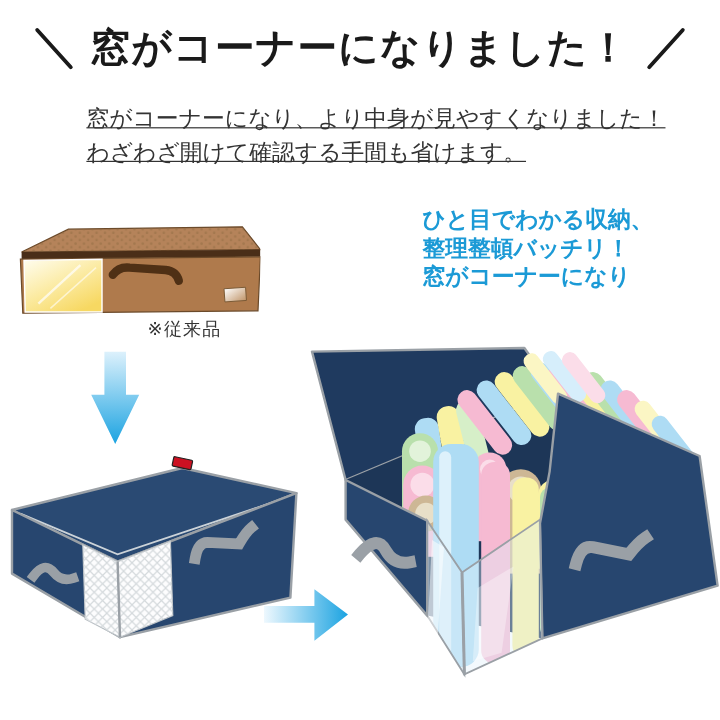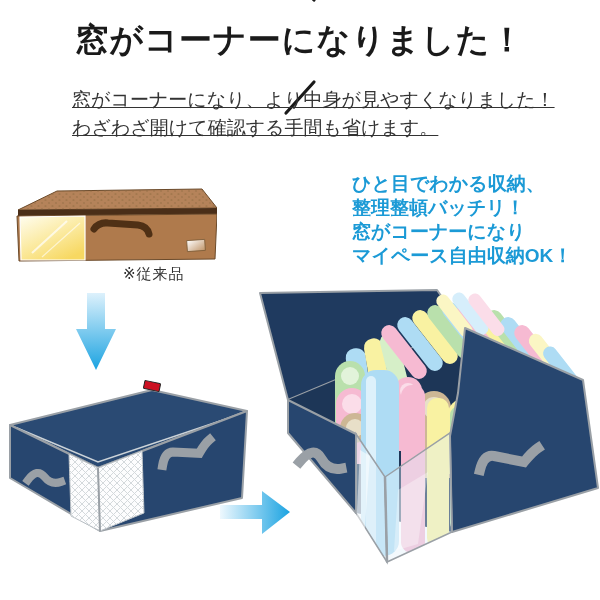--- a/index.html
+++ b/index.html
@@ -1,20 +1,20 @@
 <!DOCTYPE html>
 <html><head>
 <meta charset="utf-8">
 <style>
   html,body{margin:0;padding:0;background:#fff;}
   .stage{position:relative;width:600px;height:600px;background:#fff;overflow:hidden;
          font-family:"Liberation Sans","DejaVu Sans",sans-serif;}
   .abs{position:absolute;}
   
-  .banner{top:12px;left:0;width:600px;height:56px;display:flex;align-items:center;justify-content:center;gap:12px;flex-direction:column;}
+  .banner{top:12px;left:0;width:600px;height:56px;display:flex;align-items:center;justify-content:center;gap:12px;}
   .banner h1{margin:0;font-size:33px;font-weight:600;color:#1a1a1a;letter-spacing:1px;white-space:nowrap;}
   .slash{width:38px;height:44px;flex:0 0 auto;}
   
   .intro{top:86px;left:72px;width:500px;font-size:19px;line-height:28px;color:#333;text-decoration:underline;}
   
   .oldbox{top:183px;left:12px;width:205px;height:82px;}
   .oldcap{top:265px;left:123px;font-size:15px;color:#333;letter-spacing:1px;}
   
   .benefits{top:172px;left:352px;width:230px;font-size:19px;font-weight:bold;line-height:24px;color:#1b9ad6;}
   
@@ -69,21 +69,20 @@
     <path d="M30,74 L68,40" stroke="#ffffff" stroke-width="1.2" opacity="0.6"></path>
     <path d="M82,46 q5,-7 14,-6 l30,2 q9,1 11,9" fill="none" stroke="#4f3015" stroke-width="7" stroke-linecap="round"></path>
     <rect x="175" y="57" width="18" height="11" transform="rotate(-4 184 62)" fill="url(#lbl)" stroke="#7a5a36" stroke-width="0.8"></rect>
   </svg>
   <div class="abs oldcap">※従来品</div>
 
   <div class="abs benefits">
     <div>ひと目でわかる収納、</div>
     <div>整理整頓バッチリ！</div>
     <div>窓がコーナーになり</div>
-    <div>マイペース自由収納OK！</div>
   </div>
 
   <svg class="abs downArrow" viewBox="0 0 44 78">
     <defs>
       <linearGradient id="gdown" x1="0" y1="0" x2="0" y2="1">
         <stop offset="0" stop-color="#ddf1fc"></stop>
         <stop offset="1" stop-color="#1ba3e1"></stop>
       </linearGradient>
     </defs>
     <path d="M13,0 h18 v36 h11 L22,77 L2,36 h11 Z" fill="url(#gdown)"></path>

